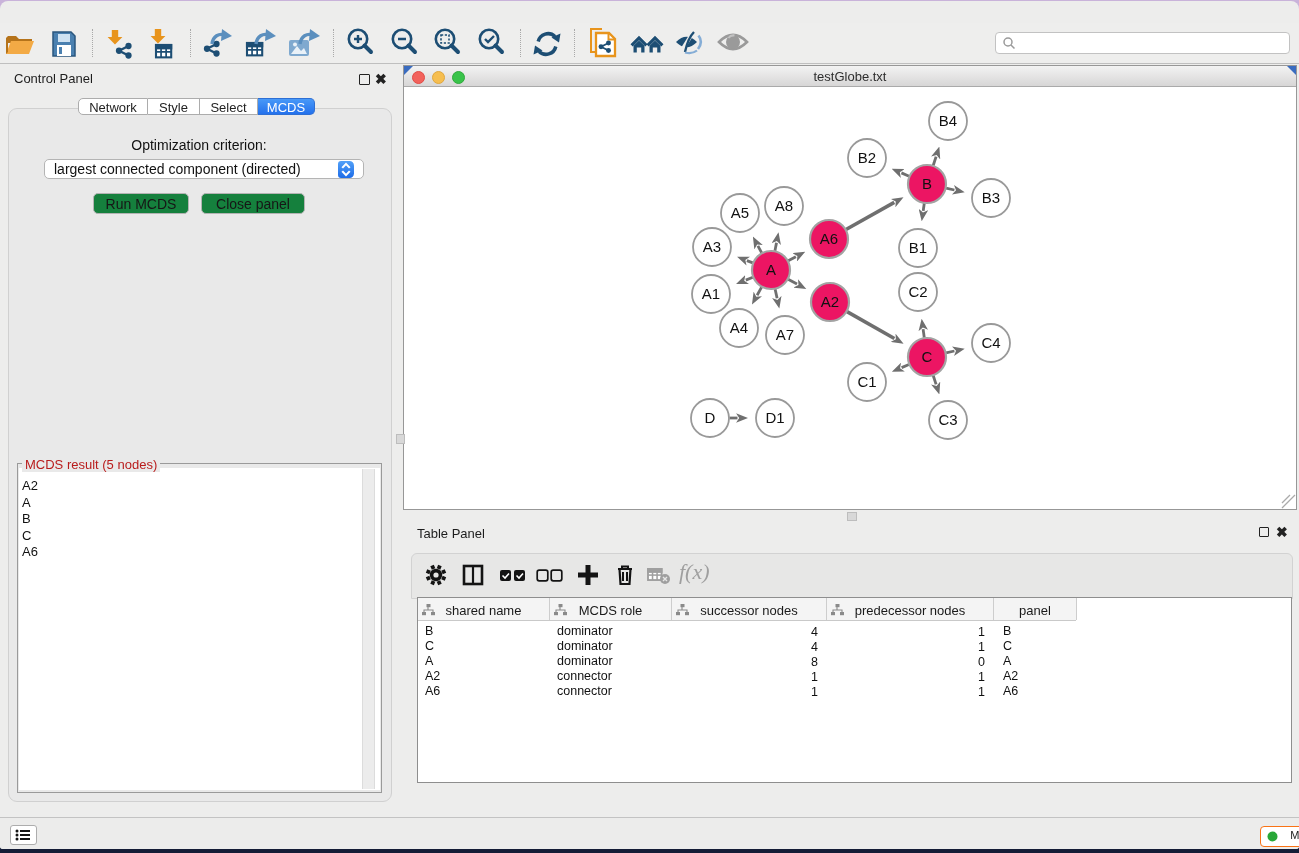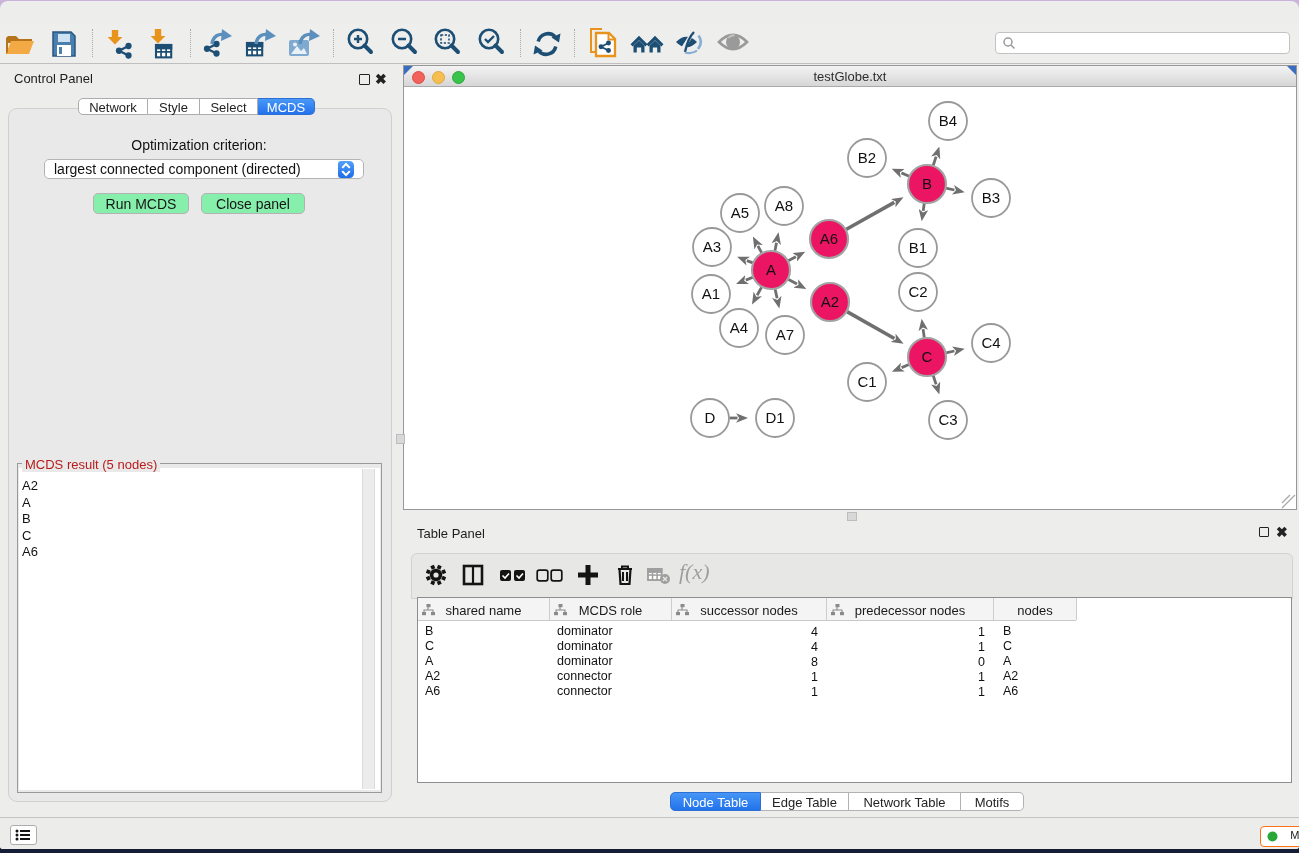--- a/index.html
+++ b/index.html
@@ -28,21 +28,21 @@
 .tab{height:17px;box-sizing:border-box;padding-top:1px;text-align:center;font-size:13px;color:#232323;
  background:#fff;border:1px solid #acacac;border-left:none;}
 .tab.first{border-left:1px solid #acacac;border-radius:5px 0 0 5px;}
 .tab.last{border-radius:0 5px 5px 0;}
 .tab.sel{background:linear-gradient(to bottom,#4899f8,#2471ec);color:#fff;border-color:#2e6fd4;}
 #optlabel{left:9px;top:136px;width:380px;text-align:center;font-size:14px;color:#111;}
 #combo{left:44px;top:158px;width:309px;height:18px;background:#fff;border:1px solid #b4b4b4;
  border-radius:5px;font-size:14px;color:#111;line-height:18px;padding-left:9px;}
 #combobtn{left:338px;top:159.5px;width:16px;height:17px;border-radius:3px 4.5px 4.5px 3px;
  background:linear-gradient(to bottom,#53a1f8,#1d6ce8);}
-.btn{position:absolute;height:17px;background:#86efac;border:1px solid #b3b3b3;border-radius:5px;
+.btn{position:absolute;height:17px;background:#15803d;border:1px solid #b3b3b3;border-radius:5px;
  text-align:center;font-size:14px;color:#161616;padding-top:2px;}
 
 #fs{left:17px;top:462px;width:363px;height:328px;border:1px solid #9a9a9a;background:#e9e9e9;}
 #fswhite{left:19px;top:467px;width:361px;height:322px;background:#fff;}
 #fstitle{left:22px;top:456px;background:#e9e9e9;padding:0 3px;font-size:13px;color:#b91c1c;}
 #fslist{left:22px;top:477px;font-size:13px;color:#111;line-height:16.5px;}
 #fsscroll{left:362px;top:468px;width:11px;height:320px;background:#ececec;border-left:1px solid #dcdcdc;border-right:1px solid #dcdcdc;}
 
 #netwin{left:403px;top:64px;width:894px;height:445px;background:#fff;border:1px solid #979797;box-sizing:border-box;}
 #nettitle{left:0;top:0;width:892px;height:20px;background:linear-gradient(to bottom,#f3f3f3,#d7d6d6);border-bottom:1px solid #aaa;}
@@ -409,21 +409,21 @@
             <g fill="#8a8a8a">
               <rect x="4.5" y="0" width="4" height="3.2"></rect>
               <rect x="0" y="8" width="4" height="3.2"></rect>
               <rect x="9" y="8" width="4" height="3.2"></rect>
               <path d="M6,3 v2.5 M2,8 V6 h9 v2 M6.5,5.5 v1" stroke="#8a8a8a" stroke-width="1.1" fill="none"></path>
             </g>
           </svg>
           <div class="hlabel">predecessor nodes</div>
         </div>
    <div class="hcol" style="left:576px;width:82px;">
-          <div class="hlabel">nodes</div>
+          <div class="hlabel">panel</div>
         </div>
   </div>
   <div class="cell" style="left:7px;top:26px;">B</div>
    <div class="cell" style="left:139px;top:26px;">dominator</div>
    <div class="cell" style="left:254px;top:27px;width:146px;text-align:right;">4</div>
    <div class="cell" style="left:409px;top:27px;width:158px;text-align:right;">1</div>
    <div class="cell" style="left:585px;top:26px;">B</div>
    <div class="cell" style="left:7px;top:41px;">C</div>
    <div class="cell" style="left:139px;top:41px;">dominator</div>
    <div class="cell" style="left:254px;top:42px;width:146px;text-align:right;">4</div>
@@ -438,26 +438,20 @@
    <div class="cell" style="left:139px;top:71px;">connector</div>
    <div class="cell" style="left:254px;top:72px;width:146px;text-align:right;">1</div>
    <div class="cell" style="left:409px;top:72px;width:158px;text-align:right;">1</div>
    <div class="cell" style="left:585px;top:71px;">A2</div>
    <div class="cell" style="left:7px;top:86px;">A6</div>
    <div class="cell" style="left:139px;top:86px;">connector</div>
    <div class="cell" style="left:254px;top:87px;width:146px;text-align:right;">1</div>
    <div class="cell" style="left:409px;top:87px;width:158px;text-align:right;">1</div>
    <div class="cell" style="left:585px;top:86px;">A6</div>
  </div>
- <div class="tabrow" style="left:670px;top:791px;">
-  <div class="btab first" style="width:91px;background:linear-gradient(to bottom,#4695f6,#2273ec);color:#fff;border-color:#2e6fd4;border-radius:5px 0 0 5px;border-left:1px solid #2e6fd4;">Node Table</div>
-  <div class="btab" style="width:88px;">Edge Table</div>
-  <div class="btab" style="width:112px;">Network Table</div>
-  <div class="btab" style="width:63px;border-radius:0 5px 5px 0;">Motifs</div>
- </div>
  <div class="abs" style="left:396px;top:433px;width:7px;height:8px;background:#d8d8d8;border:1px solid #bdbdbd;"></div>
     <div class="abs" style="left:847px;top:511px;width:8px;height:7px;background:#d8d8d8;border:1px solid #bdbdbd;"></div>
     <div id="statusbar" class="abs"></div>
  <div id="listbtn" class="abs"><svg width="25" height="18" viewBox="0 0 25 18">
         <g fill="#141414">
           <circle cx="6" cy="5" r="1.5"></circle>
           <circle cx="6" cy="9" r="1.5"></circle>
           <circle cx="6" cy="13" r="1.5"></circle>
           <rect x="9" y="4" width="10" height="2"></rect>
           <rect x="9" y="8" width="10" height="2"></rect>

